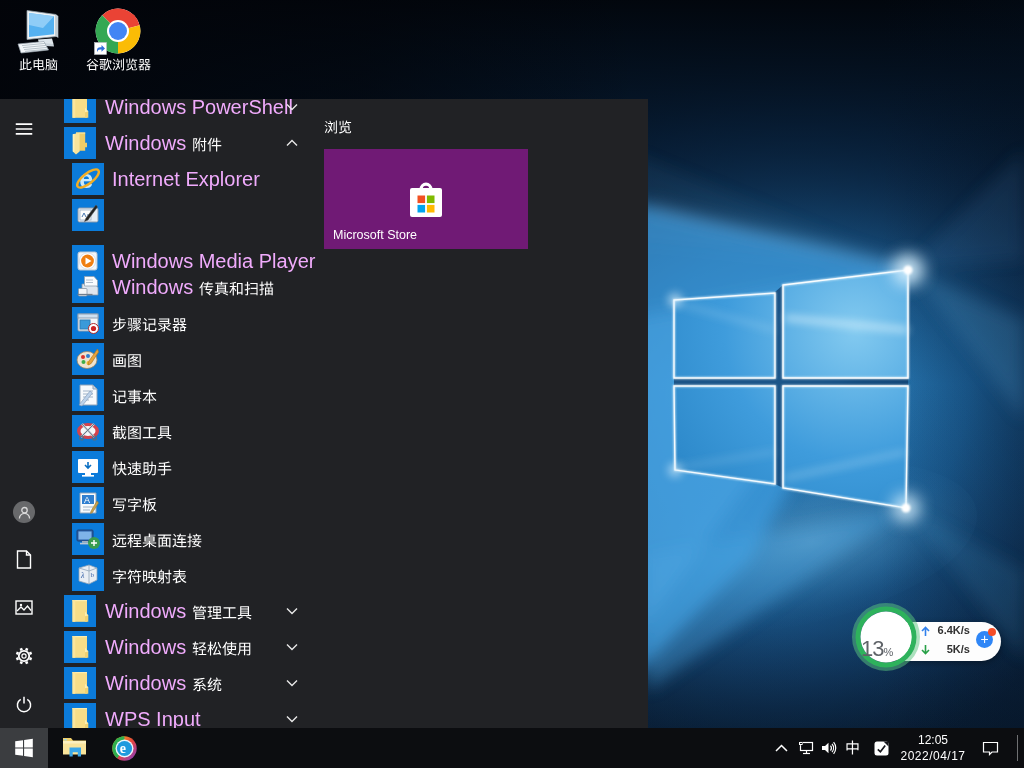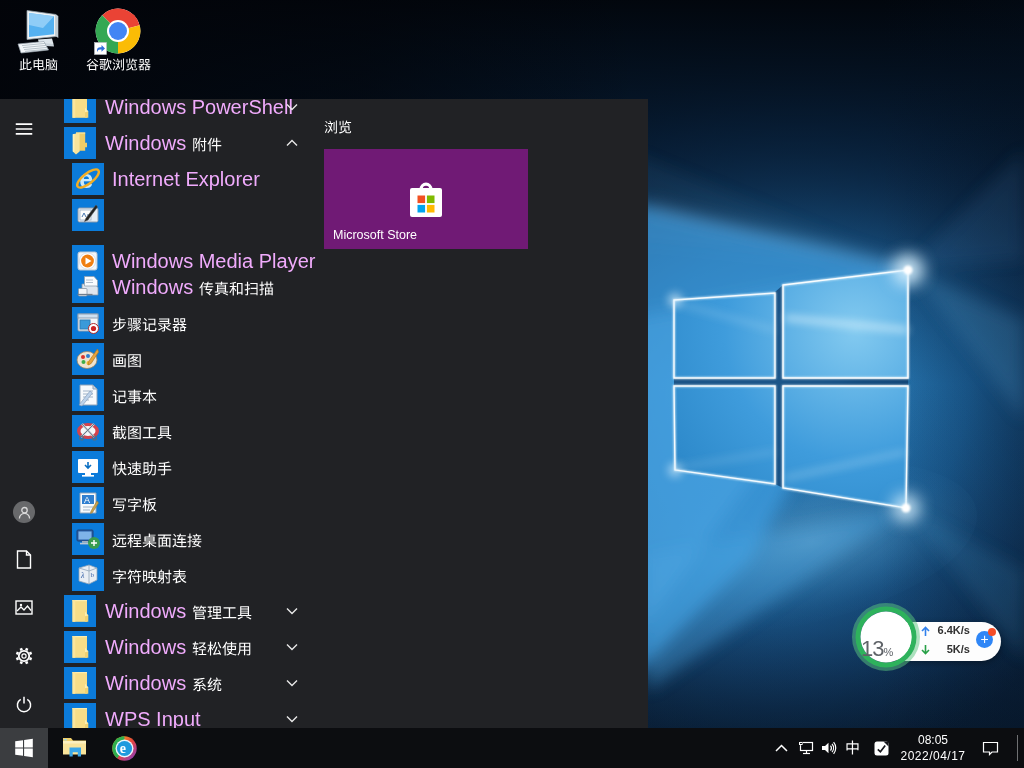--- a/index.html
+++ b/index.html
@@ -606,21 +606,21 @@
         </svg>
       </div>
   <div class="tray" style="left:869px;width:24px">
         <svg width="15" height="15" viewBox="0 0 15 15">
 <rect x="0.5" y="0.5" width="14" height="14" rx="2.5" fill="#ffffff"></rect>
 <path d="M9.5 0.5 H12.5 Q14.5 0.5 14.5 2.5 V5.5 Z" fill="#17171d"></path>
 <path d="M3.8 8.4 L6.4 10.8 L11.2 4.6" fill="none" stroke="#17171d" stroke-width="1.7"></path>
 </svg>
       </div>
   <div id="clock">
-        <div>08:05</div>
+        <div>12:05</div>
         <div style="letter-spacing:0.5px">2022/04/17</div>
       </div>
   <div class="tray" style="left:978px;width:24px">
         <svg width="17" height="15" viewBox="0 0 17 15" fill="none" stroke="#ffffff" stroke-width="1.2">
 <path d="M1.5 1.5 h14 v9.5 h-5.5 l-2.5 2.5 v-2.5 h-6 z"></path>
 </svg>
       </div>
   <div style="position:absolute;left:1017px;top:7px;width:1px;height:26px;background:#6f7072"></div>
 </div>
 

